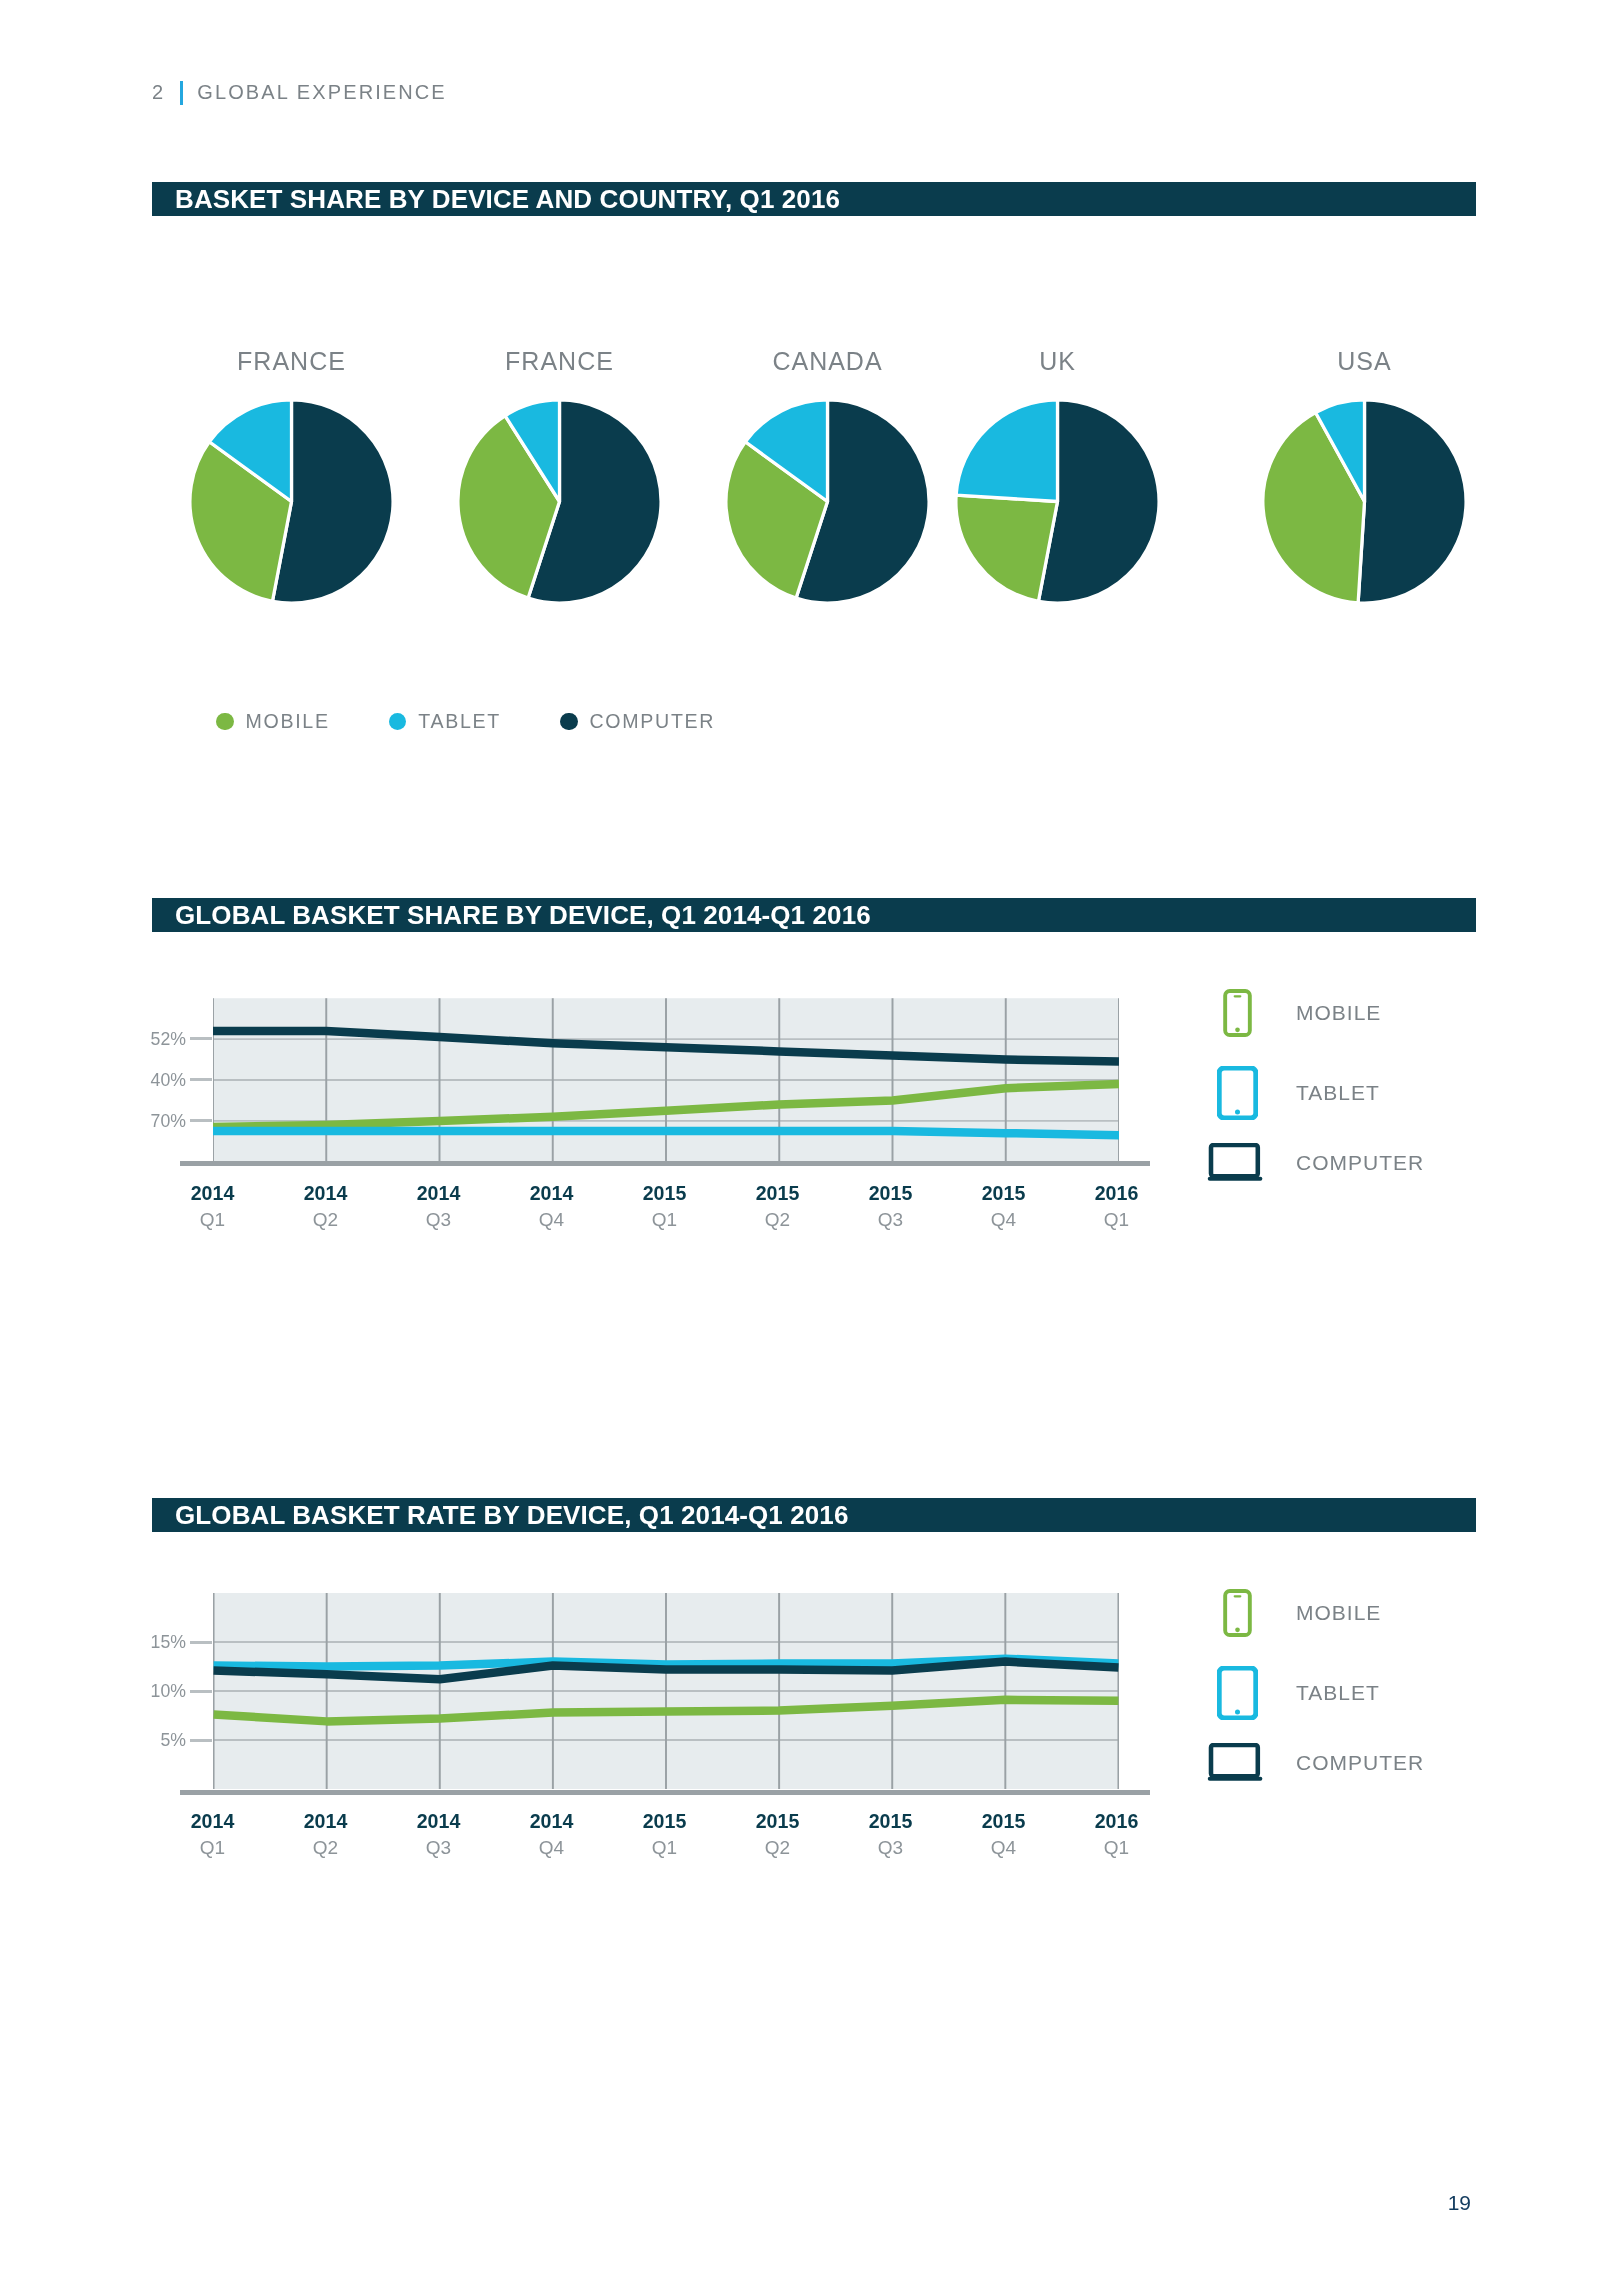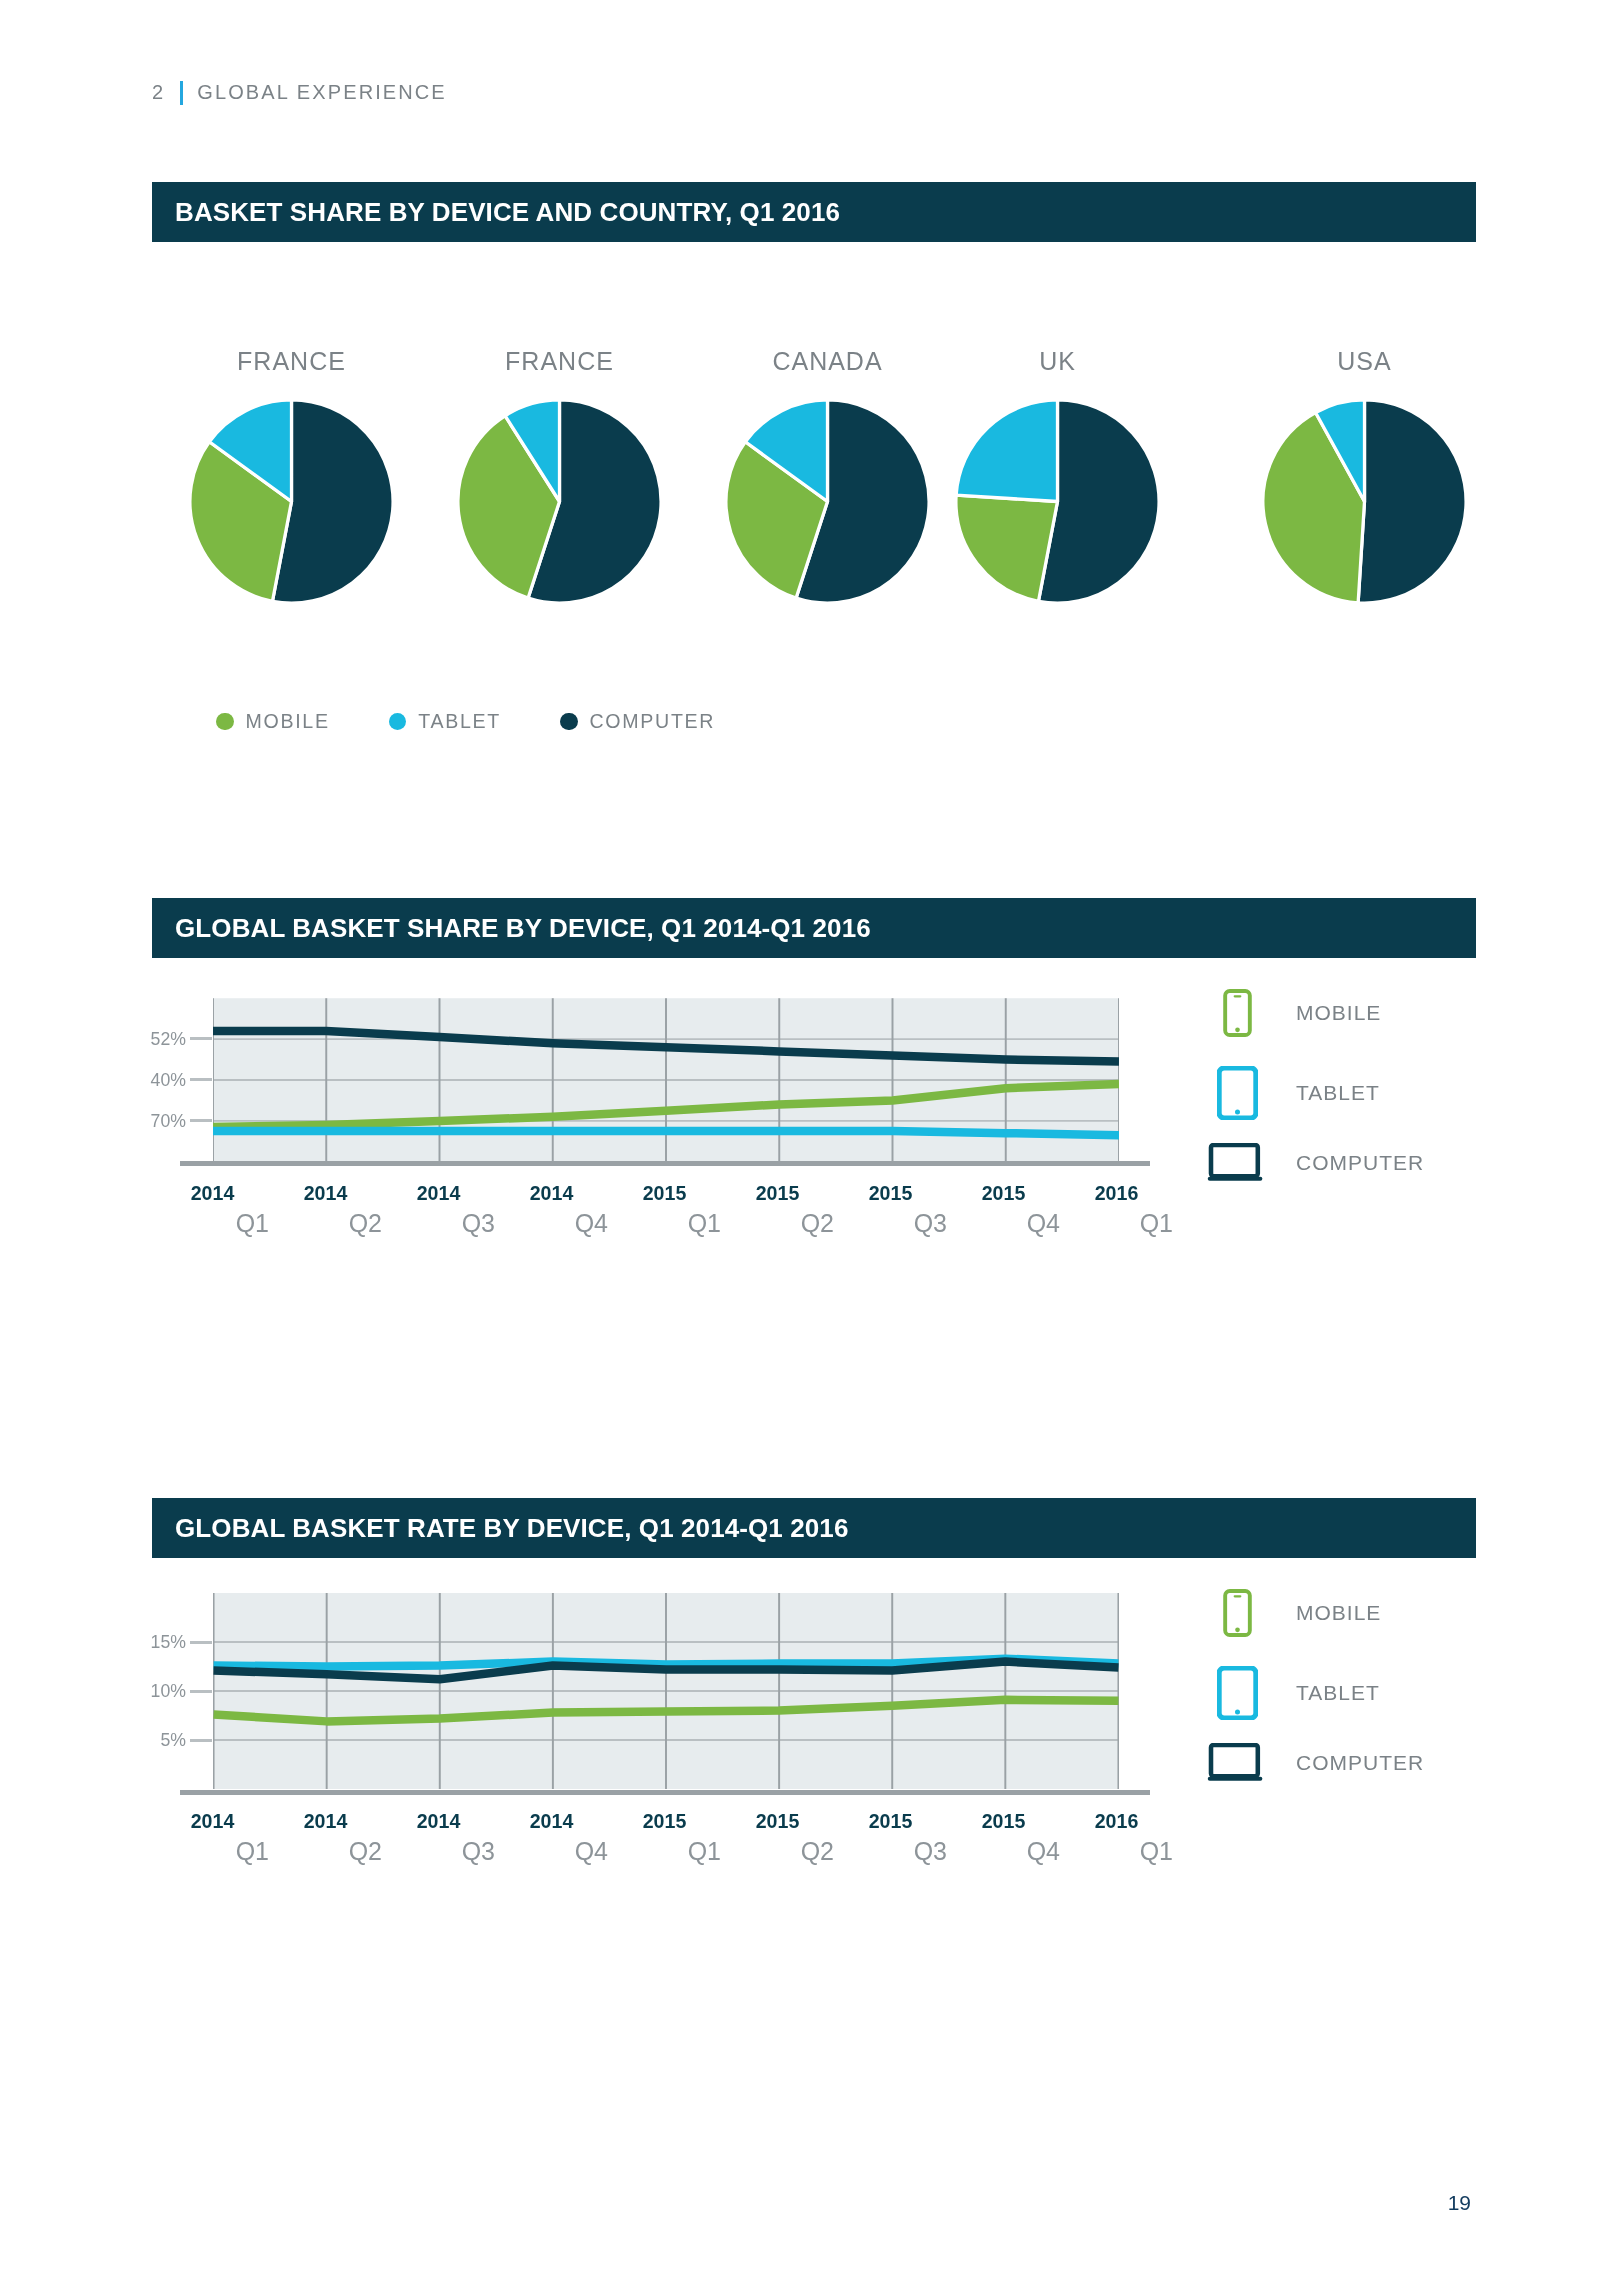--- a/index.html
+++ b/index.html
@@ -33,21 +33,21 @@
     width: 3.3px;
     height: 23.6px;
     background: #24a7df;
   }
 
   
   .banner {
     position: absolute;
     left: 152px;
     width: 1324px;
-    height: 60px;
+    height: 34px;
     background: #0a3c4d;
     display: flex;
     align-items: center;
     box-sizing: border-box;
     padding-left: 23px;
   }
   .banner-title {
     color: #ffffff;
     font-size: 26px;
     font-weight: bold;
@@ -114,25 +114,24 @@
     text-align: center;
     line-height: 1.25;
   }
   .xlabels .yr {
     font-size: 19.6px;
     font-weight: bold;
     color: #0a3c4d;
     display: block;
   }
   .xlabels .qt {
-    font-size: 25px;
+    font-size: 19px;
     color: #8d9499;
     display: block;
     margin-top: 2.6px;
-    text-align: right;
   }
 
   .dev-legend { position: absolute; }
   .dev-legend .drow {
     display: flex;
     align-items: center;
     position: absolute;
     gap: 29px;
   }
   .dev-legend .dlbl {

